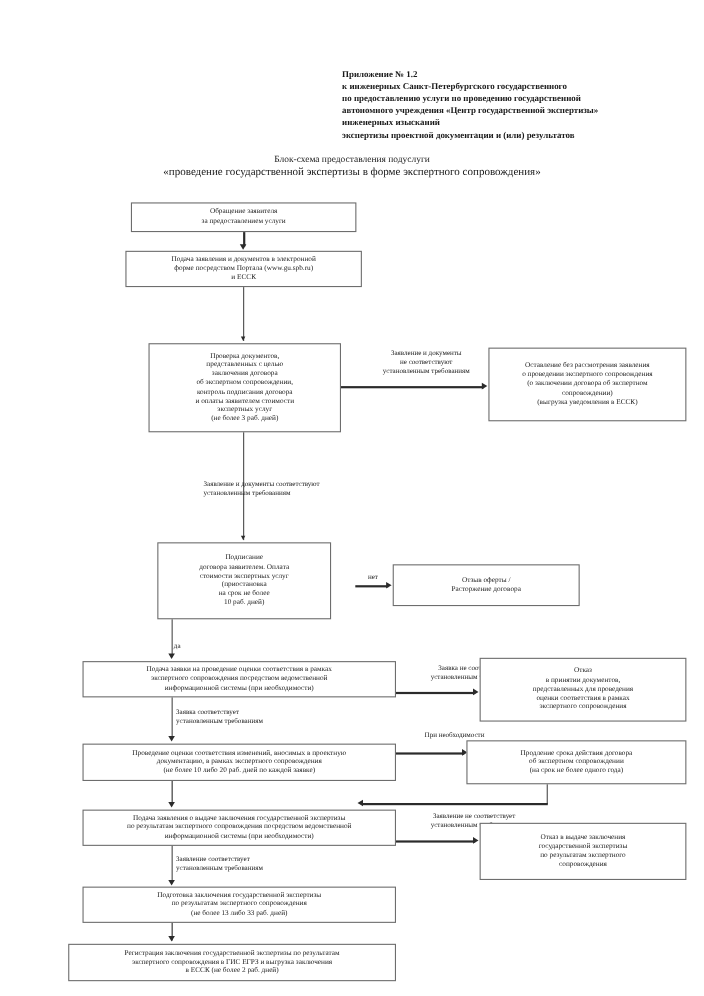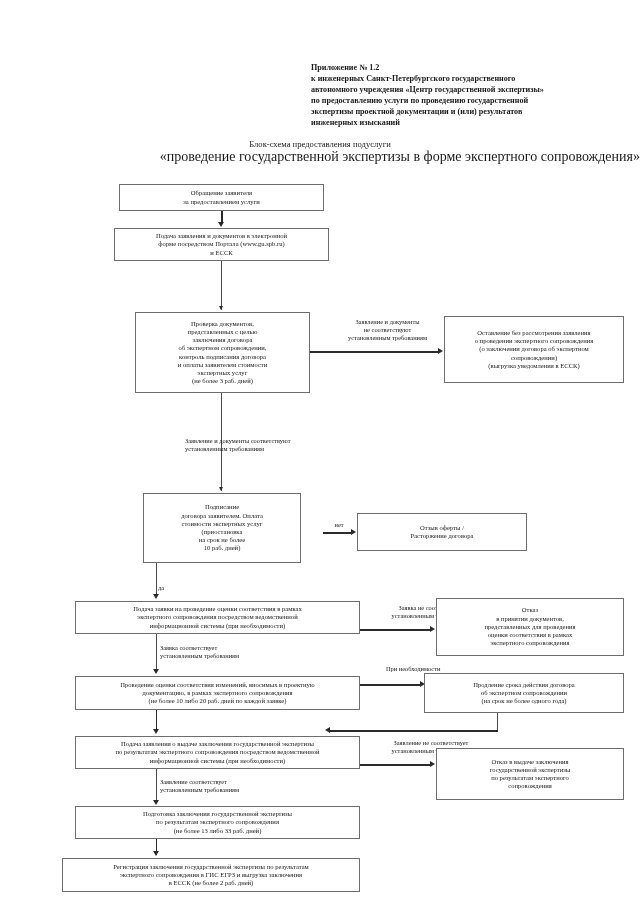--- a/index.html
+++ b/index.html
@@ -15,21 +15,21 @@
   .header{
     position:absolute;left:311px;top:62px;width:325px;
     font-size:8.1px;line-height:11.1px;text-align:left;font-weight:bold;
   }
   .header div{white-space:nowrap;}
 
   .title{
     position:absolute;left:0;top:138px;width:640px;text-align:center;
     font-size:8.6px;font-weight:normal;line-height:12.5px;
   }
-  .title .t2{font-size:14px;text-align:right;}
+  .title .t2{font-size:10px;}
 
   
   .box{
     position:absolute;box-sizing:border-box;
     border:0.8px solid #6d6d6d;
     text-align:center;
     font-size:6.6px;line-height:8.2px;
     display:flex;align-items:center;justify-content:center;
     padding:2px 3px;
     background:#fff;
@@ -71,24 +71,24 @@
   }
 </style>
 </head>
 <body>
 
 <div class="page">
 
   <div class="header">
     <div>Приложение № 1.2</div>
     <div>к инженерных Санкт-Петербургского государственного</div>
+    <div>по предоставлению услуги по проведению государственной</div>
     <div>автономного учреждения «Центр государственной экспертизы»</div>
-    <div>по предоставлению услуги по проведению государственной</div>
+    <div>инженерных изысканий</div>
     <div>экспертизы проектной документации и (или) результатов</div>
-    <div>инженерных изысканий</div>
   </div>
 
   <div class="title">
     <div class="t1">Блок-схема предоставления подуслуги</div>
     <div class="t2">«проведение государственной экспертизы в форме экспертного сопровождения»</div>
   </div>
 
   <div class="box" style="left:119px;top:184px;width:205px;height:27px;">
     <span style="white-space: pre-line;">Обращение заявителя
 за предоставлением услуги</span>

